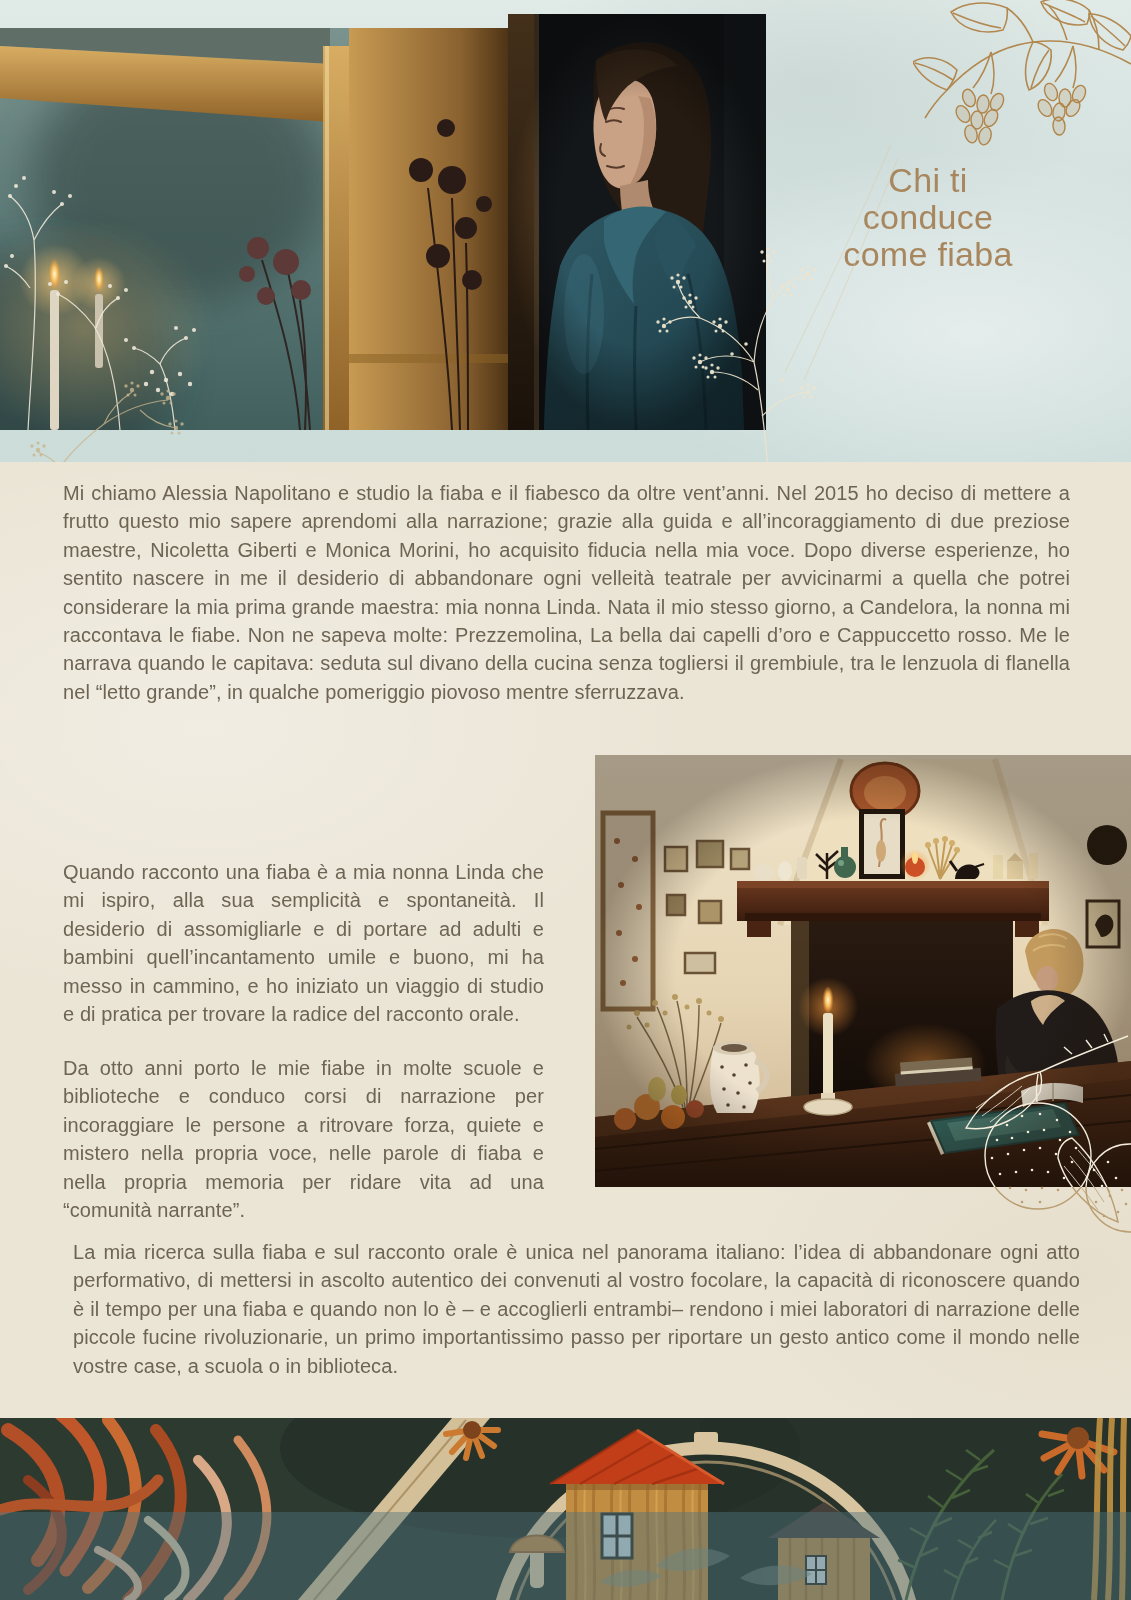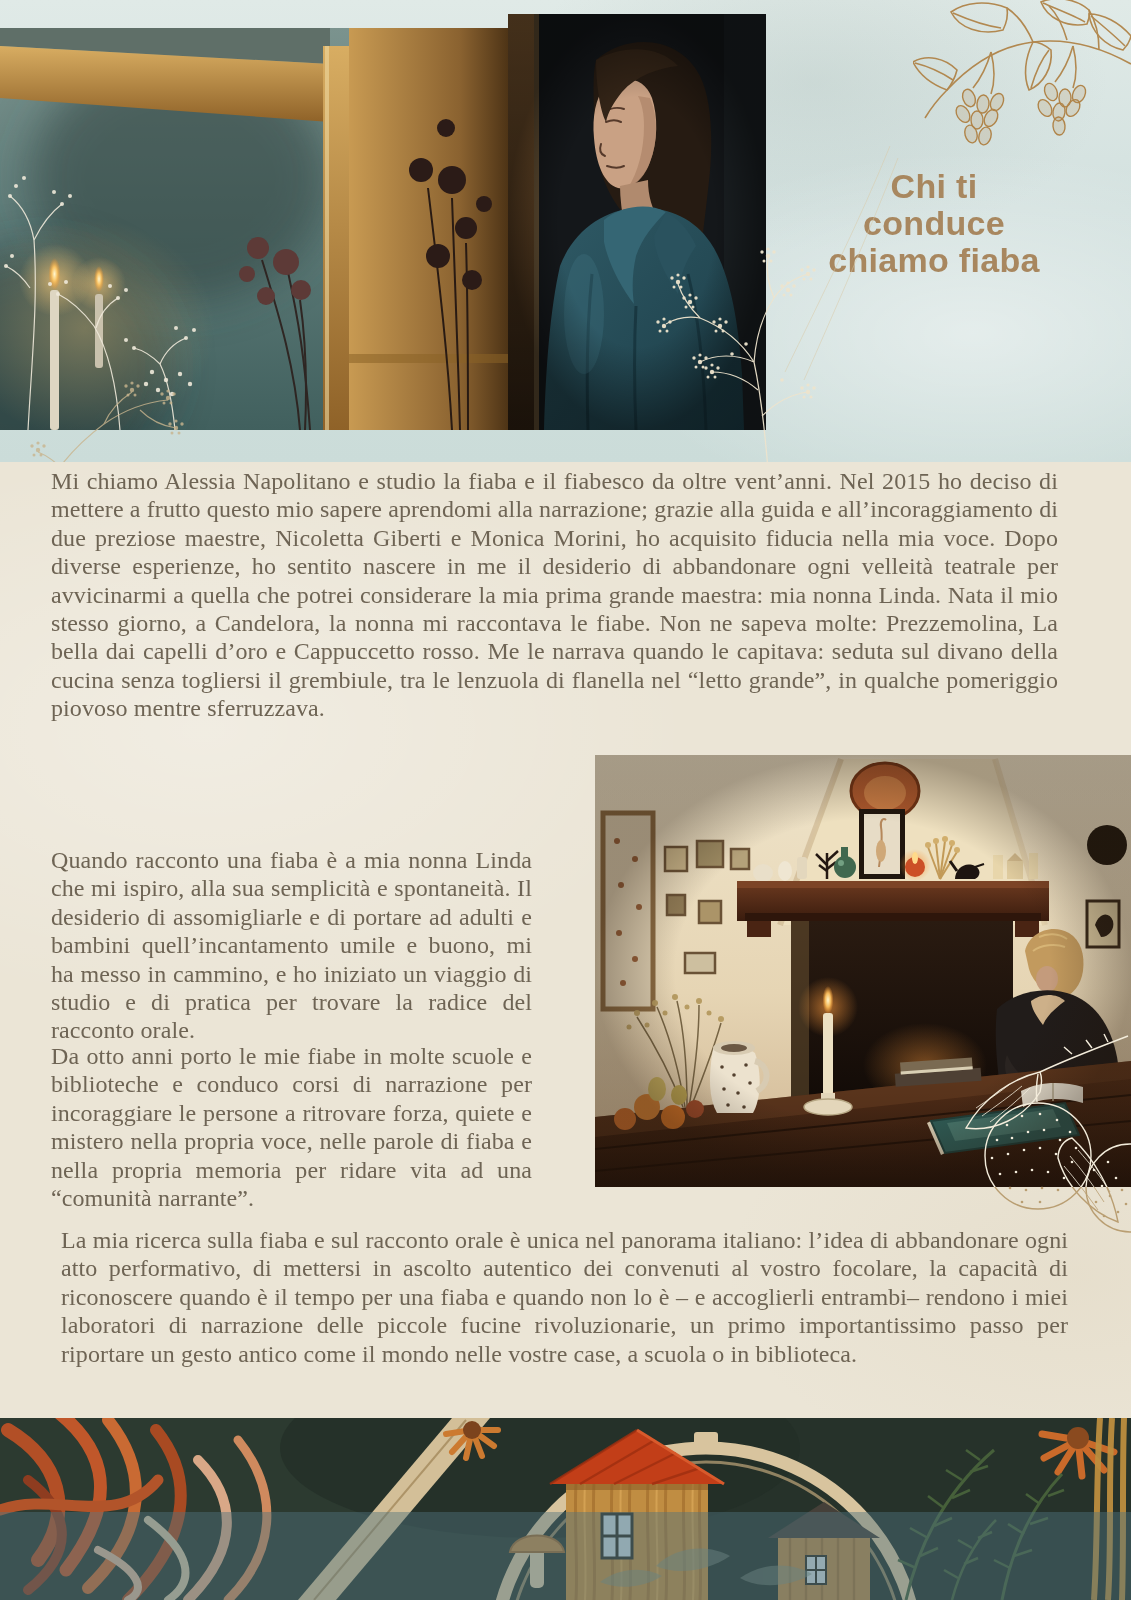--- a/index.html
+++ b/index.html
@@ -6,34 +6,34 @@
   #page{position:relative;width:1131px;height:1600px;overflow:hidden;
         background:#ebe5d6;font-family:"Liberation Sans",sans-serif;}
   
   .hero{position:absolute;left:0;top:0;width:1131px;height:462px;
     background:
       radial-gradient(520px 260px at 86% 72%, rgba(255,255,255,.45), rgba(255,255,255,0) 70%),
       radial-gradient(420px 240px at 72% 18%, rgba(150,170,165,.22), rgba(150,170,165,0) 70%),
       linear-gradient(180deg,#e0eae7 0%,#d3e1df 45%,#cbdcd9 100%);}
   .window-photo{position:absolute;left:0;top:28px;width:508px;height:402px;}
   .portrait-photo{position:absolute;left:508px;top:14px;width:258px;height:416px;}
-  .title{position:absolute;left:822px;top:162px;width:212px;margin:6px;text-align:center;
-         font-size:34px;line-height:37px;font-weight:700;color:#a8875f;letter-spacing:.3px;}
+  .title{position:absolute;left:822px;top:162px;width:212px;margin:0;text-align:center;
+         font-size:34px;line-height:37px;font-weight:400;color:#a8875f;letter-spacing:.3px;}
   .title span{display:block;}
   .branch{position:absolute;right:0;top:0;width:218px;height:162px;pointer-events:none;}
   .babysbreath{position:absolute;left:560px;top:140px;width:360px;height:330px;pointer-events:none;}
   .sprig-left{position:absolute;left:0;top:340px;width:240px;height:190px;pointer-events:none;}
   
   .content{position:absolute;left:0;top:462px;width:1131px;height:956px;
     background:
       radial-gradient(700px 400px at 18% 28%, rgba(255,255,255,.3), rgba(255,255,255,0) 70%),
       radial-gradient(500px 300px at 95% 85%, rgba(195,175,135,.12), rgba(195,175,135,0) 70%),
       #ebe5d6;}
-  .para{position:absolute;margin:0;font-size:24px;line-height:28.4px;color:#6e6454;
-        text-align:justify;letter-spacing:.1px;font-family:Liberation Serif, serif;}
+  .para{position:absolute;margin:12px;font-size:20px;line-height:28.4px;color:#6e6454;
+        text-align:justify;letter-spacing:.1px;}
   .p1{left:51px;top:5px;width:1007px;}
   .p2{left:51px;top:280px;width:481px;}
   .p3{left:51px;top:384px;width:481px;}
   .p4{left:51px;top:580px;width:481px;}
   .p5{left:61px;top:764px;width:1007px;}
   .fireplace-photo{position:absolute;left:595px;top:293px;width:536px;height:432px;}
   .citrus-wrap{position:absolute;left:952px;top:558px;width:179px;height:215px;pointer-events:none;}
   .citrus{position:absolute;left:0;top:0;width:179px;height:215px;}
   .citrus-top{color:#f3ecdb;clip-path:inset(0 0 48px 0);}
   .citrus-bot{color:#b99e72;clip-path:inset(167px 0 0 0);}
@@ -203,21 +203,21 @@
           <path d="M128,292 C126,330 126,370 128,416"></path>
         </g>
         <ellipse cx="76" cy="300" rx="20" ry="60" fill="#3f7280" opacity=".35"></ellipse>
         <rect width="258" height="416" fill="url(#pvig)"></rect>
       </svg>
     </div>
 
     <h1 class="title">
       <span>Chi ti</span>
       <span>conduce</span>
-      <span>chiamo fiaba</span>
+      <span>come fiaba</span>
     </h1>
 
     <div class="branch">
       <svg viewBox="0 0 218 162">
         <g stroke="#b08449" stroke-width="1.6" fill="none" opacity=".95">
           <path d="M218,64 C186,46 152,38 120,42 C88,46 60,62 34,90 C26,98 18,108 12,118"></path>
           <path d="M120,42 C114,28 106,16 94,8"></path>
           <path d="M154,40 C150,26 144,14 136,6"></path>
           <path d="M186,50 C186,34 182,20 176,10"></path>
           <path d="M94,8 C74,0 52,2 38,12 C46,28 68,36 90,30 C94,22 95,14 94,8 Z"></path>

